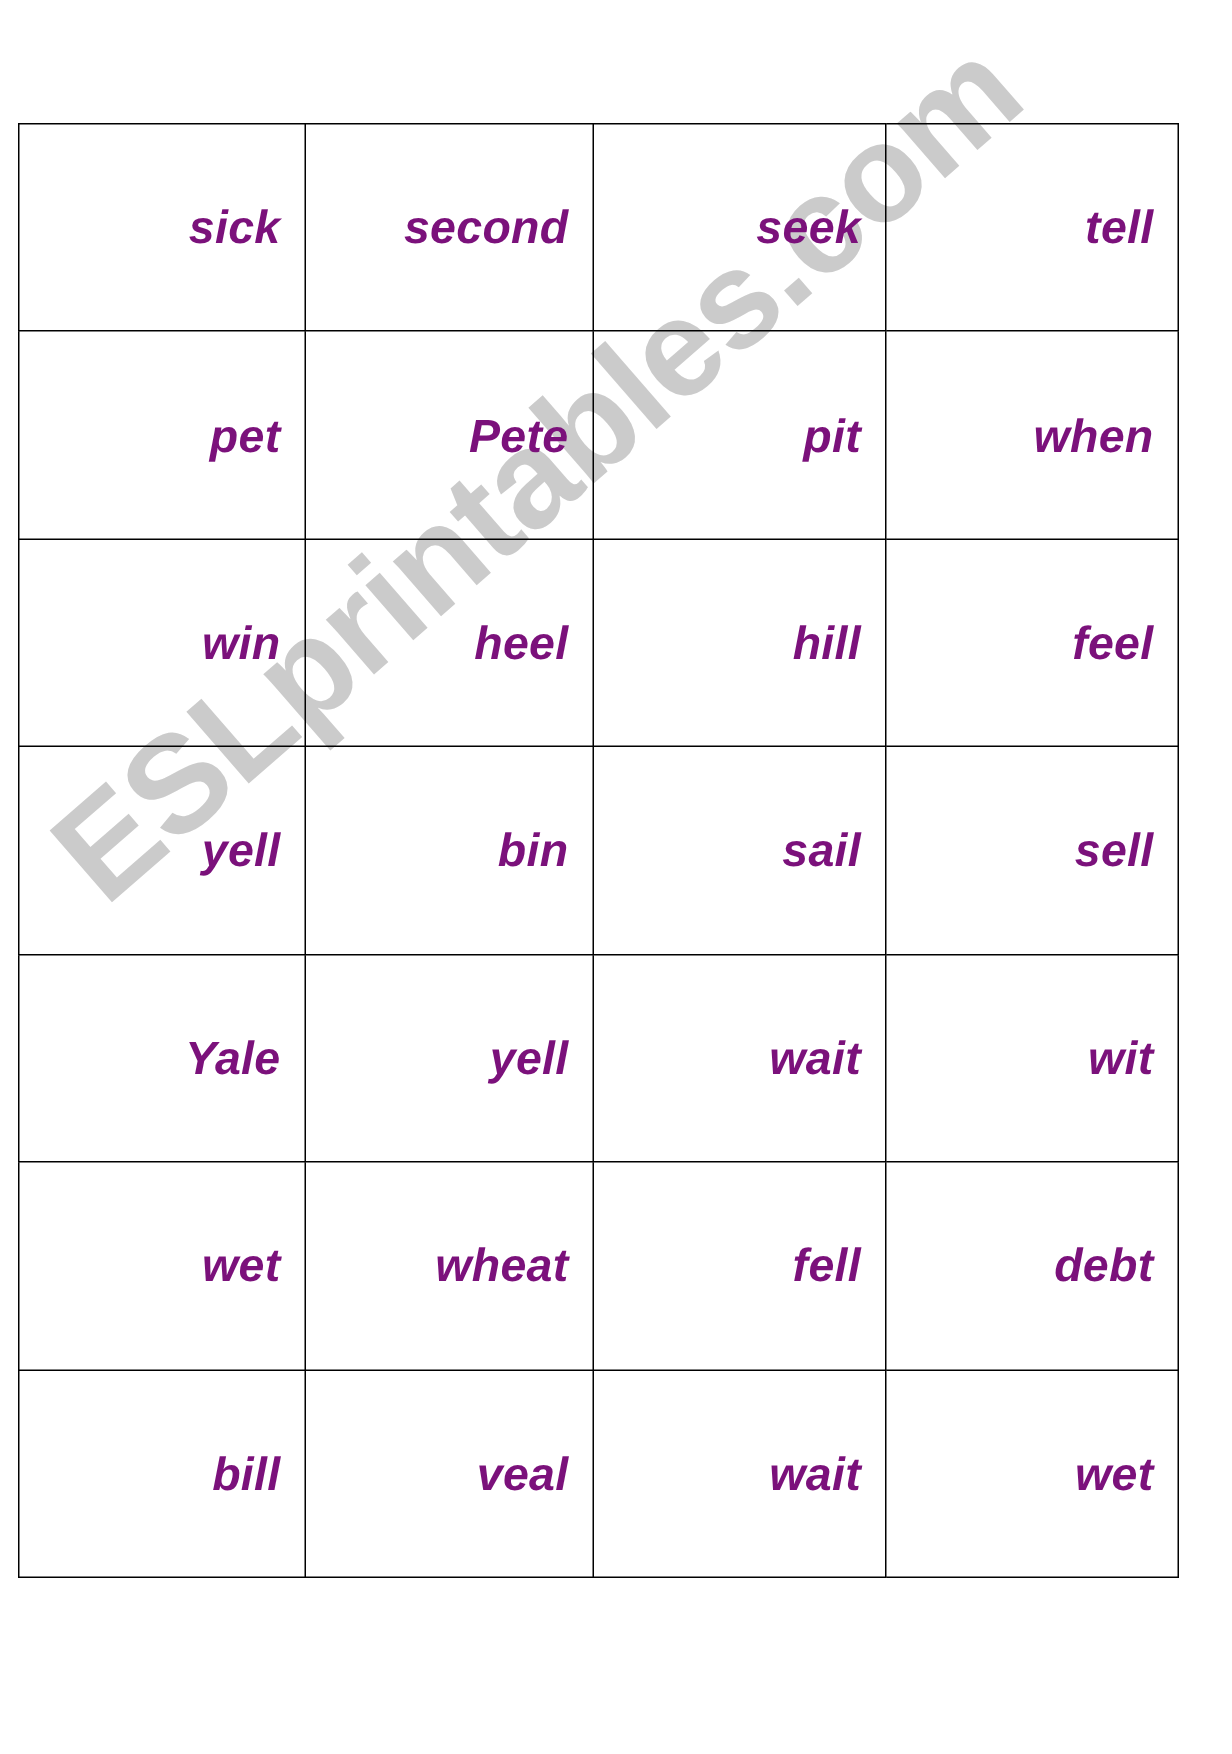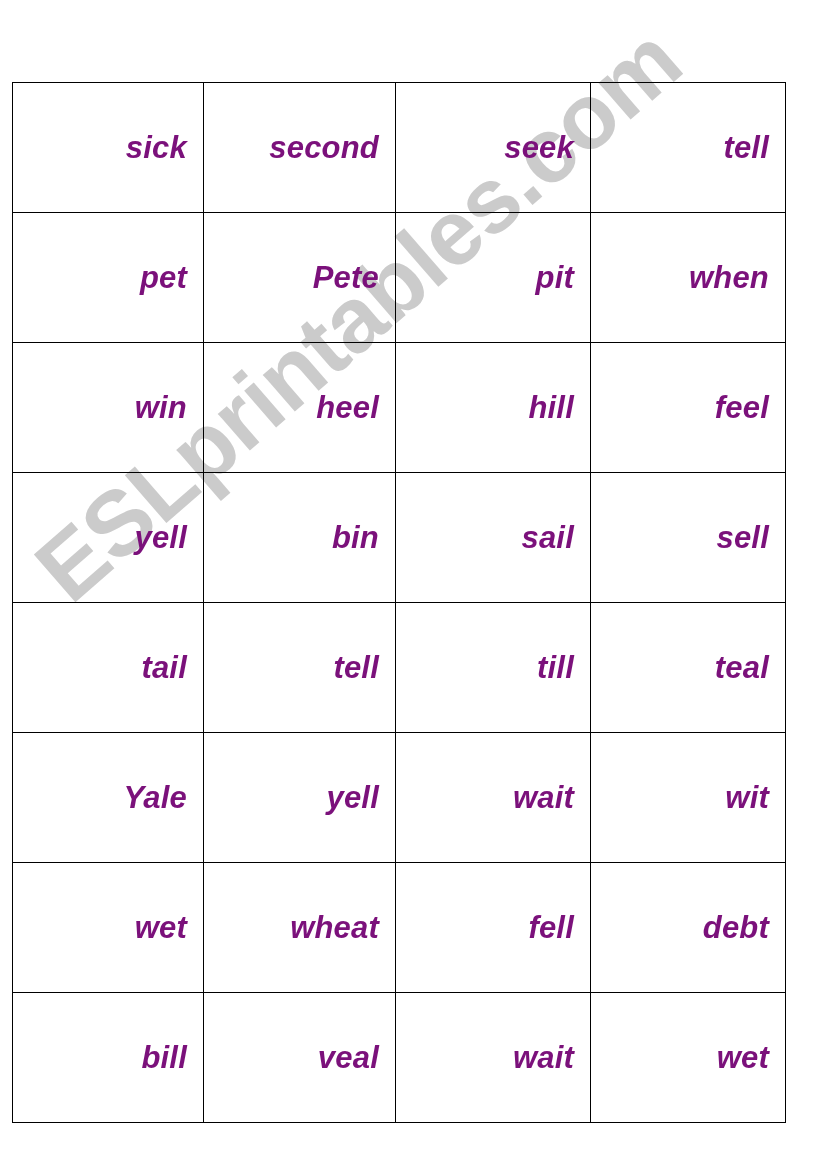--- a/index.html
+++ b/index.html
@@ -154,34 +154,20 @@
           </td>
         <td>
             <span class="word">sail</span>
           </td>
         <td>
             <span class="word">sell</span>
           </td>
       </tr>
       <tr>
         <td>
-            <span class="word">tail</span>
-          </td>
-        <td>
-            <span class="word">tell</span>
-          </td>
-        <td>
-            <span class="word">till</span>
-          </td>
-        <td>
-            <span class="word">teal</span>
-          </td>
-      </tr>
-      <tr>
-        <td>
             <span class="word">Yale</span>
           </td>
         <td>
             <span class="word">yell</span>
           </td>
         <td>
             <span class="word">wait</span>
           </td>
         <td>
             <span class="word">wit</span>

